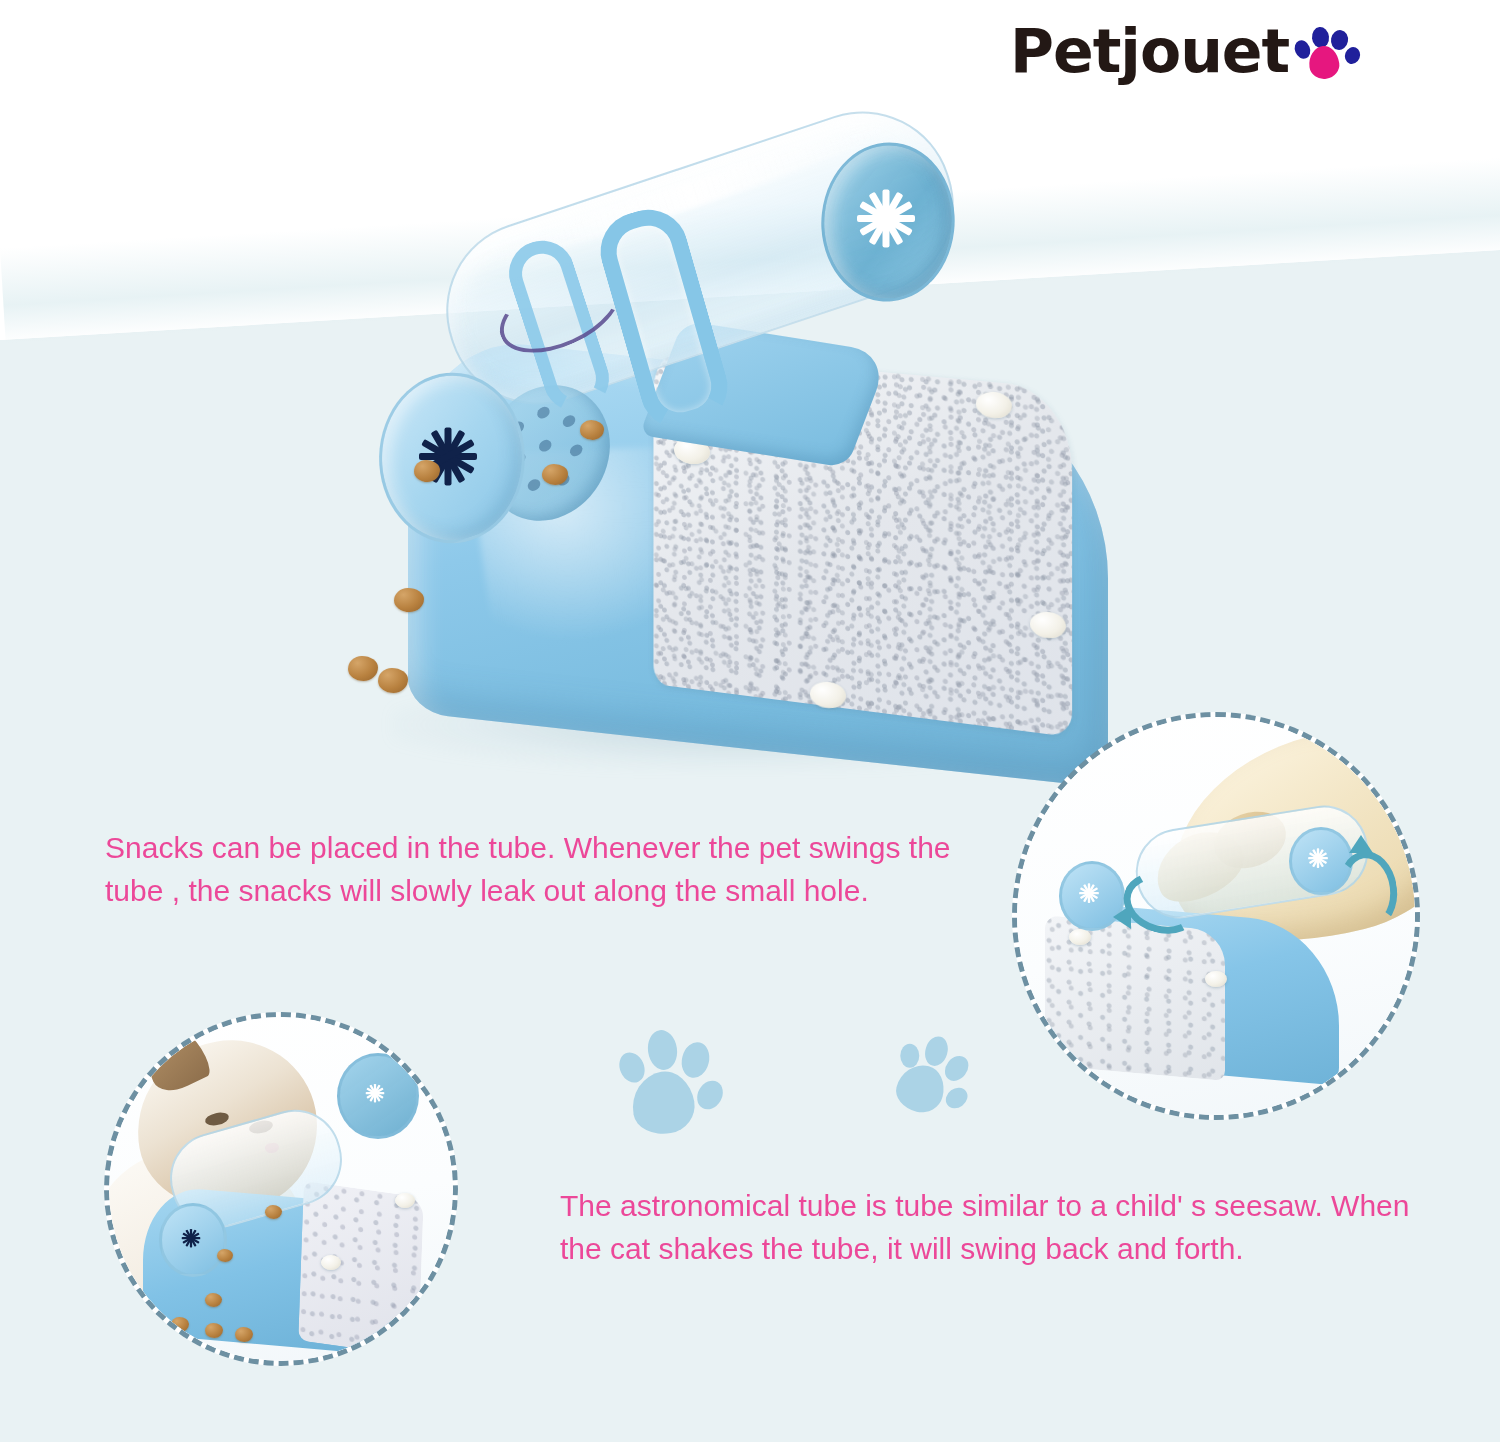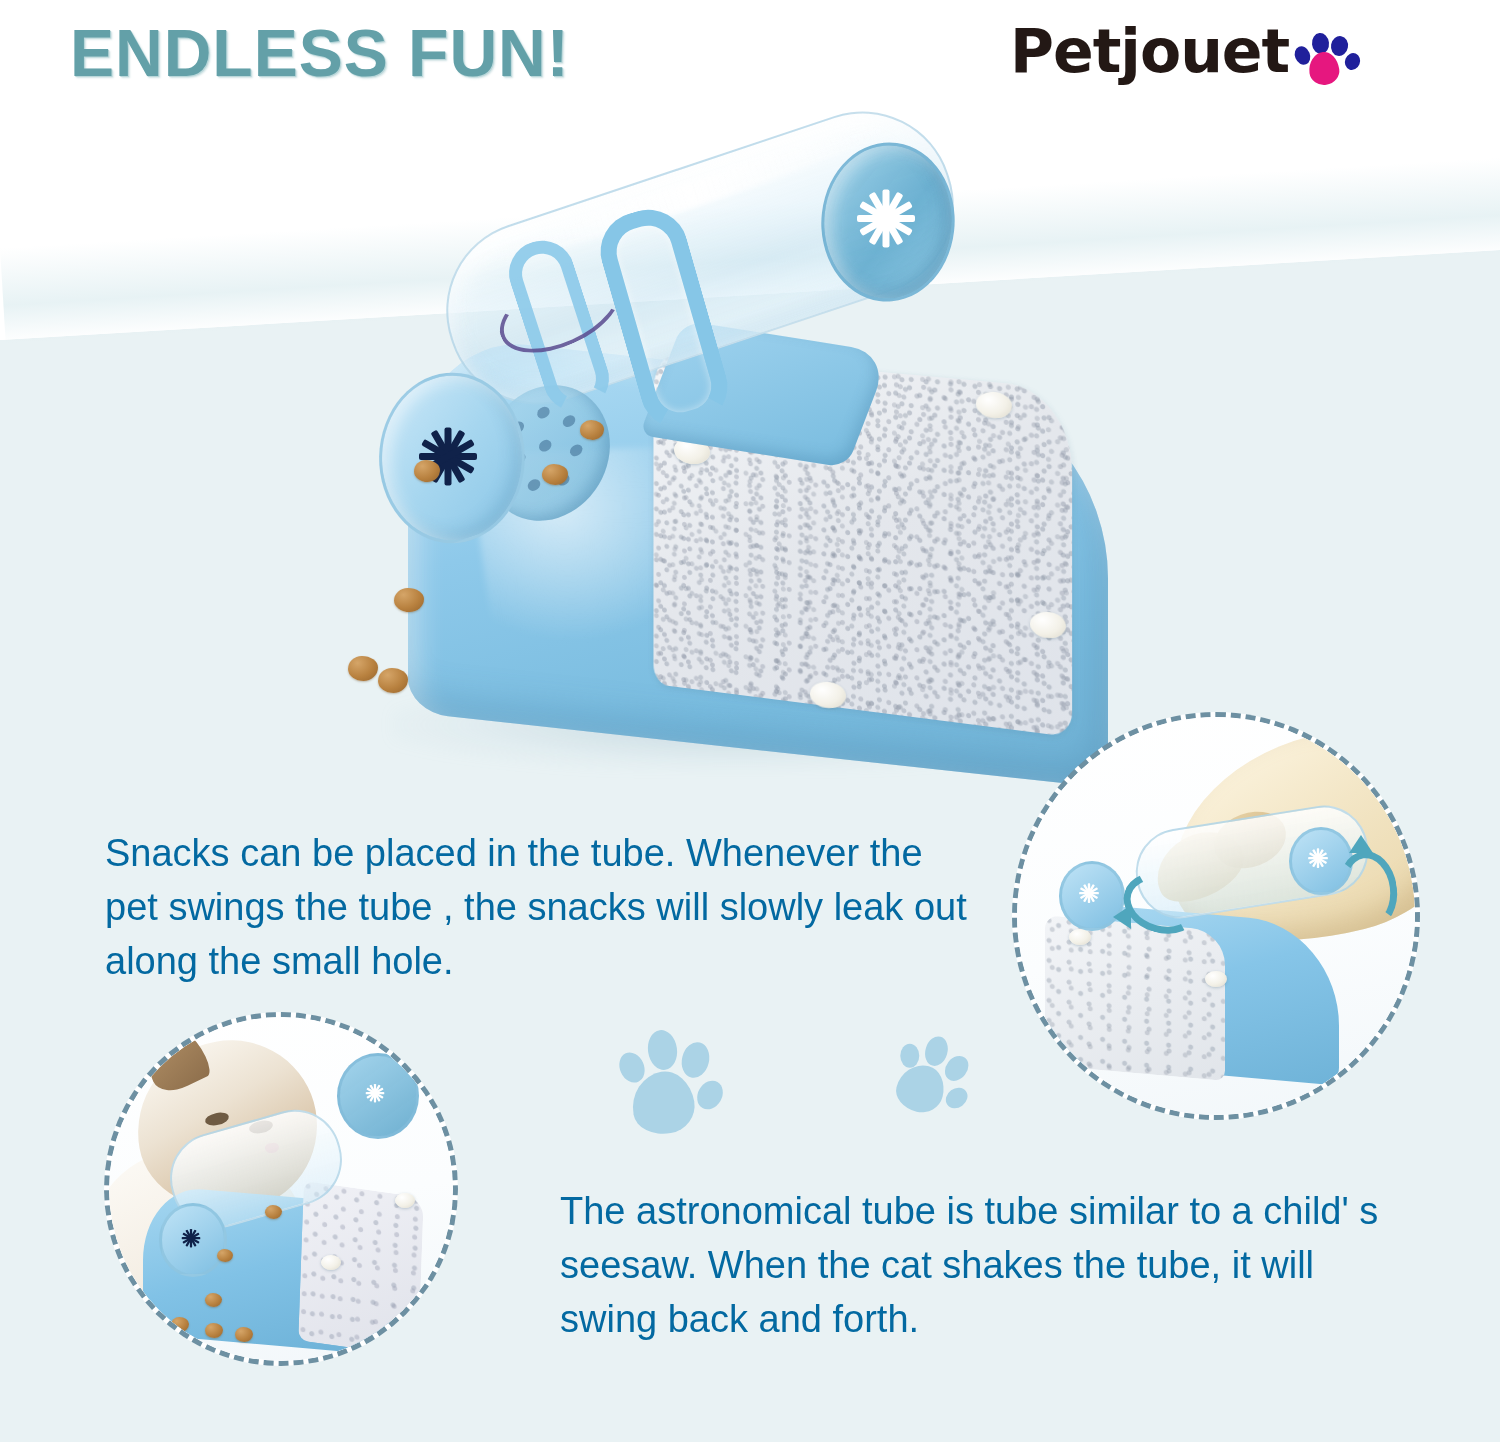--- a/index.html
+++ b/index.html
@@ -29,21 +29,21 @@
   
   #headline{
     position:absolute;left:70px;top:14px;width:760px;
     font-size:66px;line-height:1.02;font-weight:bold;letter-spacing:1px;
     color:#63a0a8;
     text-shadow:1px 1px 0 #b9d7da, 2px 2px 2px rgba(150,190,196,.45);
   }
   #headline .l2{display:block;margin-top:6px;}
 
   
-  #logo{position:absolute;left:1010px;top:16px;display:flex;align-items:flex-end;}
+  #logo{position:absolute;left:1010px;top:16px;display:flex;align-items:flex-start;}
   #logo-word{
     font-size:60px;font-weight:bold;color:#231815;letter-spacing:-1px;
     font-family:"DejaVu Sans", sans-serif;
   }
   #logo-paw{position:relative;width:62px;height:58px;margin-left:6px;margin-top:6px;}
   #logo-paw i{position:absolute;background:#20209b;border-radius:50%;}
   #logo-paw .t1{width:15px;height:19px;left:0px;top:18px;transform:rotate(-22deg);}
   #logo-paw .t2{width:17px;height:21px;left:17px;top:5px;transform:rotate(-6deg);}
   #logo-paw .t3{width:17px;height:20px;left:36px;top:8px;transform:rotate(10deg);}
   #logo-paw .t4{width:15px;height:17px;left:50px;top:25px;transform:rotate(22deg);}
@@ -189,21 +189,21 @@
 
   
   .kibble{
     position:absolute;border-radius:46% 54% 48% 52% / 52% 46% 54% 48%;
     background:radial-gradient(ellipse at 32% 28%, #d5a568 0%, #b8813f 55%, #96642c 100%);
     box-shadow:0 1px 2px rgba(110,80,40,.35);
   }
 
   
   .para{
-    position:absolute;color:#0369a1;font-size:38px;line-height:1.42;
+    position:absolute;color:#ec4899;font-size:30px;line-height:1.42;
     font-family:"Liberation Sans", sans-serif;
   }
   #para-1{left:105px;top:827px;width:880px;}
   #para-2{left:560px;top:1185px;width:860px;}
 
   
   .inset{
     position:absolute;border-radius:50%;
     border:5px dashed #6d90a2;
     background:#ffffff;overflow:hidden;
@@ -326,21 +326,20 @@
   .para, #headline, .inset, .stud{}
 </style>
 </head>
 <body>
 
 <div id="bg-lower"></div>
 <div id="bg-upper"></div>
 <div id="floor-line"></div>
 
 <div id="headline">
-  <span class="l2">ENDLESS FUN!</span>
 </div>
 
 <div id="logo">
   <span id="logo-word">Petjouet</span>
   <span id="logo-paw">
     <i class="t1"></i>
       <i class="t2"></i>
       <i class="t3"></i>
       <i class="t4"></i>
       <i class="pad"></i>

